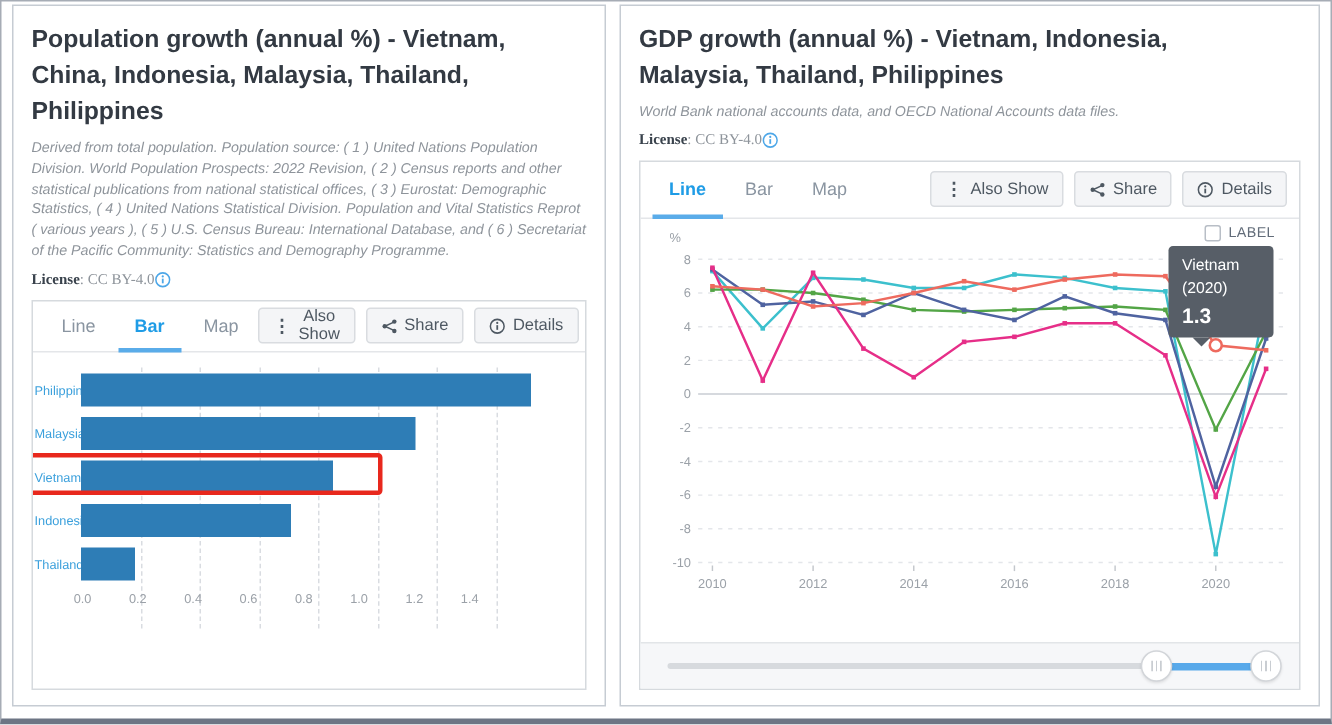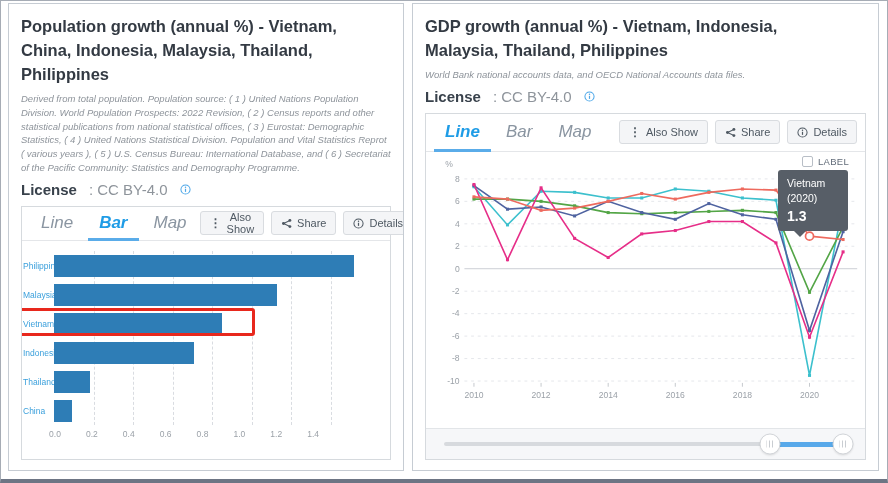--- a/index.html
+++ b/index.html
@@ -1,42 +1,42 @@
 <!DOCTYPE html>
 <html><head>
 <meta charset="utf-8">
 <style>
   * { box-sizing: border-box; }
   body { margin:0; background:#fff; font-family:"Liberation Sans", sans-serif; }
   .screen {
     width:888px; height:483px;
     border:1px solid #a6acb5; border-bottom:4px solid #6d7584;
     background:#fff; padding:2px 7px 16px 7px;
-    display:flex; gap:8px; align-items:flex-start;
+    display:flex; gap:8px; align-items:flex-start;justify-content:space-between;
   }
   .panel {
     border:1px solid #c6ccd3; background:#fff; height:468px;
     padding:8px 12px 0 12px; position:relative;
     display:flex; flex-direction:column; overflow:hidden;
   }
   .panel.left  { width:396px; }
   .panel.right { width:467px; }
   .title { font-size:16.5px; font-weight:700; color:#333a43; line-height:24px; margin:2px 0 6px 0; }
   .panel.right .title { max-width:400px; }
   .desc { font-size:9.5px; color:#8e949b; line-height:13.8px; margin:0 0 4px 0;font-style:italic; }
-  .license { font-size:15px; color:#8e949b; margin:2px 0 8px 0; display:flex; align-items:center; gap:12px; }
+  .license { font-size:10px; color:#8e949b; margin:2px 0 8px 0; display:flex; align-items:center; gap:0;font-family:Liberation Serif, serif; }
   .lic-label { font-weight:700; color:#39424c; }
   .info-ic { display:inline-flex; align-items:center; }
   .info-ic.blue { color:#4da7e8; }
   .info-ic.gray { color:#4e5862; }
 
   .card { border:1px solid #d6dade; display:flex; flex-direction:column; flex:1; min-height:0; margin-bottom:10px; background:#fff; }
   .tabbar { display:flex; align-items:stretch; border-bottom:1px solid #e4e6e9; padding:0 8px 0 6px; height:34px; flex:none; }
   .panel.right .tabbar { height:38px; }
-  .tab { padding:0 13px; font-size:17px; color:#8a95a1; display:flex; align-items:center; position:relative; cursor:pointer;font-style:italic; }
+  .tab { padding:0 13px; font-size:12px; color:#8a95a1; display:flex; align-items:center; position:relative; cursor:pointer; }
   .tab.active { color:#1f9ce6; font-weight:700; }
   .tab.active::after { content:""; position:absolute; left:2px; right:2px; bottom:-1px; height:3px; background:#5aace9; }
   .toolbar { margin-left:auto; display:flex; align-items:center; gap:7px; }
   .btn { display:flex; align-items:center; gap:5px; height:24px; padding:0 9px;
          background:#f4f5f7; border:1px solid #d9dce0; border-radius:3px;
          font-size:11px; color:#4e5862; font-family:inherit; cursor:pointer; }
   .kebab { font-size:12px; font-weight:700; line-height:1; }
 
   
   .bar-chart { position:relative; flex:1; min-height:0; padding:14px 20px 0 1px; overflow:hidden; }
@@ -165,26 +165,20 @@
             <div class="bar-row">
               <span class="bar-label" style="color: rgb(59, 160, 220);">Indonesia</span>
               <div class="bar-track">
                 <div class="bar" style="width: 44.375%; background: rgb(46, 125, 182);"></div>
               </div>
             </div>
             <div class="bar-row">
               <span class="bar-label" style="color: rgb(59, 160, 220);">Thailand</span>
               <div class="bar-track">
                 <div class="bar" style="width: 11.25%; background: rgb(46, 125, 182);"></div>
-              </div>
-            </div>
-            <div class="bar-row">
-              <span class="bar-label" style="color: rgb(59, 160, 220);">China</span>
-              <div class="bar-track">
-                <div class="bar" style="width: 5.625%; background: rgb(46, 125, 182);"></div>
               </div>
             </div>
           </div>
         <div class="bar-xlabels" id="bar-xlabels">
             <span class="x-tick" style="left: 0%;">0.0</span>
             <span class="x-tick" style="left: 12.5%;">0.2</span>
             <span class="x-tick" style="left: 25%;">0.4</span>
             <span class="x-tick" style="left: 37.5%;">0.6</span>
             <span class="x-tick" style="left: 50%;">0.8</span>
             <span class="x-tick" style="left: 62.5%;">1.0</span>

